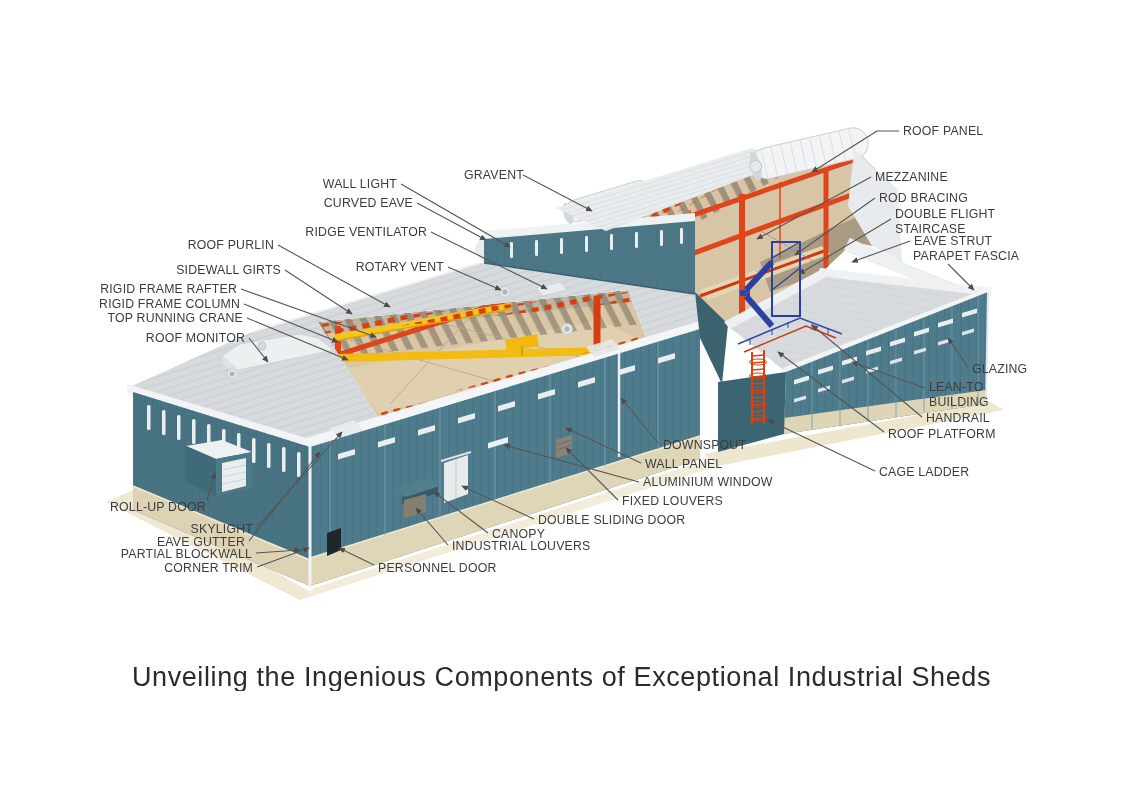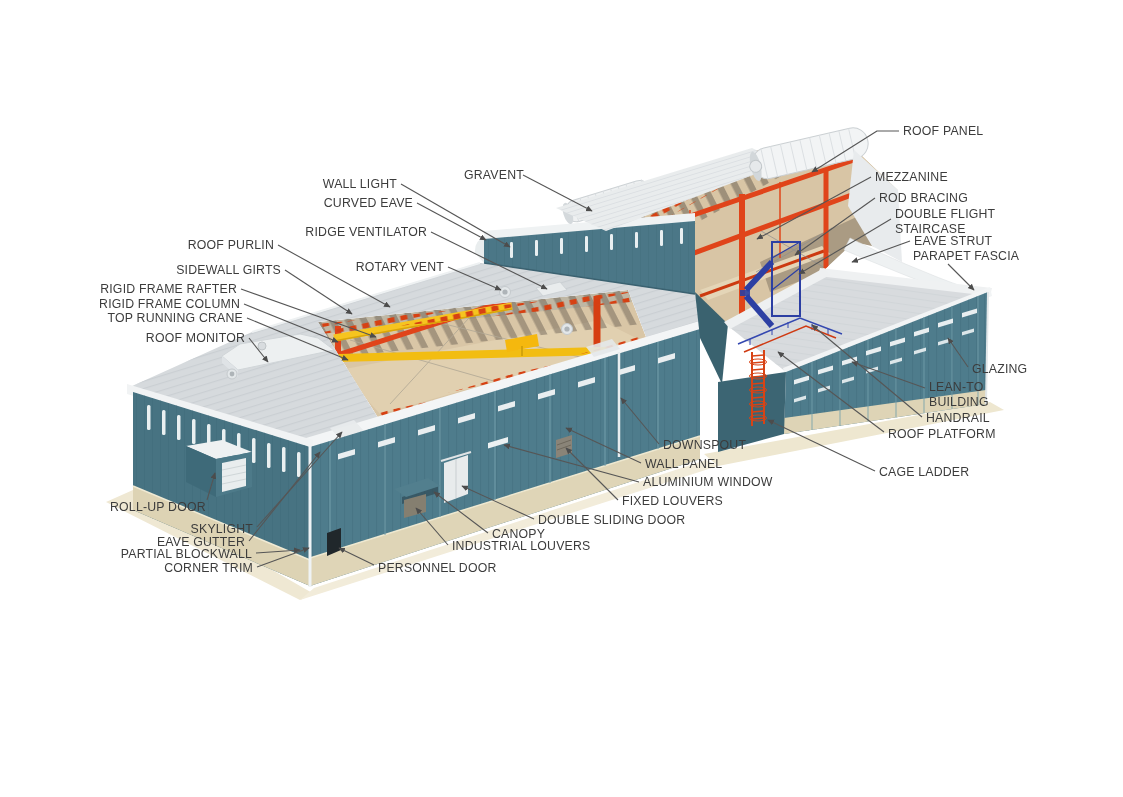--- a/index.html
+++ b/index.html
@@ -358,14 +358,15 @@
         <text x="452" y="550" text-anchor="start" class="lbl-text">INDUSTRIAL LOUVERS</text>
         <text x="492" y="538" text-anchor="start" class="lbl-text">CANOPY</text>
         <text x="538" y="524" text-anchor="start" class="lbl-text">DOUBLE SLIDING DOOR</text>
         <text x="622" y="505" text-anchor="start" class="lbl-text">FIXED LOUVERS</text>
         <text x="643" y="486" text-anchor="start" class="lbl-text">ALUMINIUM WINDOW</text>
         <text x="645" y="468" text-anchor="start" class="lbl-text">WALL PANEL</text>
         <text x="663" y="449" text-anchor="start" class="lbl-text">DOWNSPOUT</text>
       </g>
 </svg>
 
+<div class="title">Unveiling the Ingenious Components of Exceptional Industrial Sheds</div>
 
 </div>
 
 </body></html>

